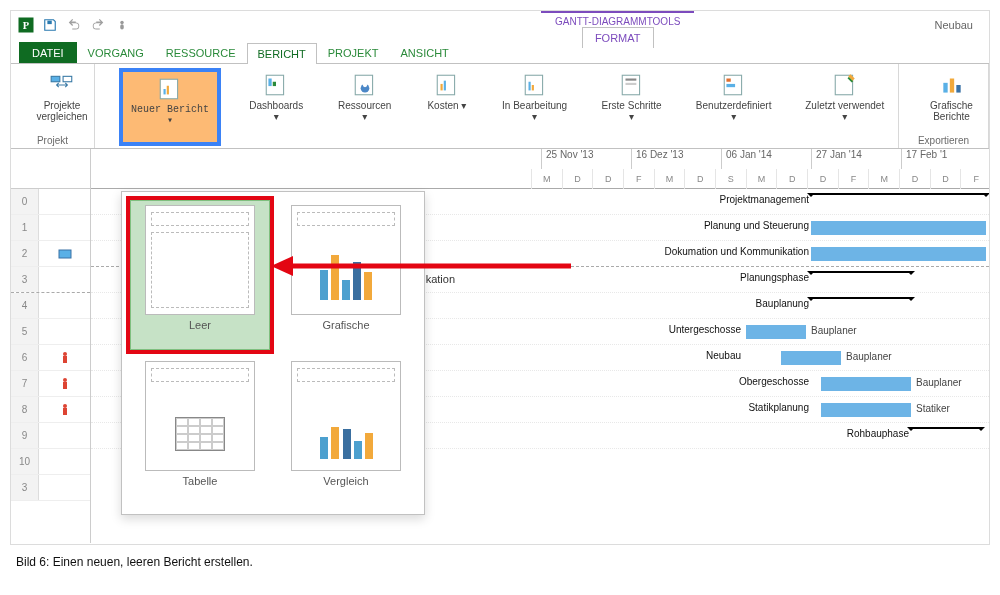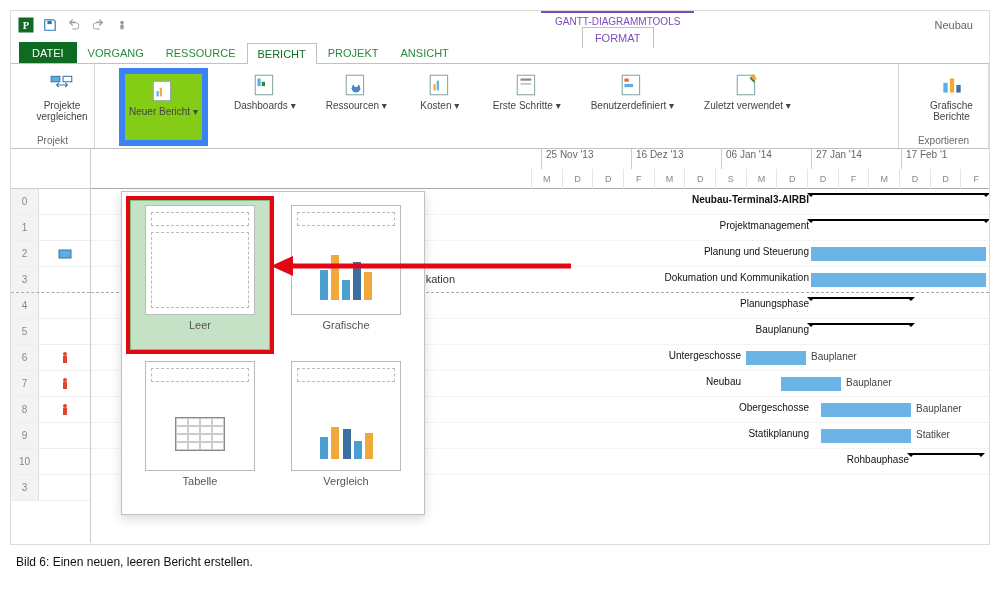--- a/index.html
+++ b/index.html
@@ -52,21 +52,21 @@
     flex-direction: column;
     align-items: center;
     justify-content: flex-start;
     padding: 2px 4px;
     min-width: 54px;
     cursor: pointer;
     text-align: center;
     line-height: 1.1;
     margin-left: 16px;
   }
-  .rbtn.selected { background: #84cc16; border: 6px solid #3b82f6; }
+  .rbtn.selected { background: #fdba74; border: 4px solid #3b82f6; font-family: Liberation Mono, monospace; }
   .rbtn .ricon { height: 30px; display: flex; align-items: center; justify-content: center; }
   .rbtn .rlabel { font-size: 10px; color: #444; }
   .dropdown-panel {
     position: absolute;
     left: 110px; top: 180px;
     background: #fff;
     border: 1px solid #c1c1c1;
     box-shadow: 0 4px 10px rgba(0,0,0,0.15);
     padding: 8px;
     display: grid;
@@ -230,20 +230,30 @@
                 <rect x="6" y="11" width="2" height="6" fill="#f2a93b"></rect>
                 <rect x="9" y="8" width="2" height="9" fill="#5ab0e6"></rect>
               </svg>
             </span>
           <span class="rlabel">Kosten ▾</span>
         </div>
         <div class="rbtn">
           <span class="ricon">
               <svg class="icon" viewBox="0 0 24 24">
                 <rect x="3" y="3" width="16" height="18" fill="#fff" stroke="#8aa"></rect>
+                <rect x="6" y="9" width="2" height="8" fill="#5ab0e6"></rect>
+                <rect x="9" y="12" width="2" height="5" fill="#f2a93b"></rect>
+              </svg>
+            </span>
+          <span class="rlabel">In Bearbeitung ▾</span>
+        </div>
+        <div class="rbtn">
+          <span class="ricon">
+              <svg class="icon" viewBox="0 0 24 24">
+                <rect x="3" y="3" width="16" height="18" fill="#fff" stroke="#8aa"></rect>
                 <rect x="6" y="6" width="10" height="2" fill="#888"></rect>
                 <rect x="6" y="10" width="10" height="2" fill="#ccc"></rect>
               </svg>
             </span>
           <span class="rlabel">Erste Schritte ▾</span>
         </div>
         <div class="rbtn">
           <span class="ricon">
               <svg class="icon" viewBox="0 0 24 24">
                 <rect x="3" y="3" width="16" height="18" fill="#fff" stroke="#8aa"></rect>
@@ -376,24 +386,20 @@
           <div class="day-cell">D</div>
           <div class="day-cell">D</div>
           <div class="day-cell">F</div>
           <div class="day-cell">M</div>
           <div class="day-cell">D</div>
           <div class="day-cell">D</div>
           <div class="day-cell">F</div>
         </div>
       </div>
       <div class="gantt-body">
-        <div class="gantt-row">
-            <span class="task-name" style="right:180px;font-weight:bold">Neubau-Terminal3-AIRBI</span>
-            <div class="bracket" style="left:720px;width:175px"></div>
-          </div>
         <div class="gantt-row">
             <span class="task-name" style="right:180px">Projektmanagement</span>
             <div class="bracket" style="left:720px;width:175px"></div>
           </div>
         <div class="gantt-row">
             <span class="task-name" style="right:180px">Planung und Steuerung</span>
             <div class="bar" style="left:720px;width:175px"></div>
           </div>
         <div class="gantt-row" style="border-bottom:1px dashed #aaa">
             <span class="task-name" style="right:180px">Dokumation und Kommunikation</span>

